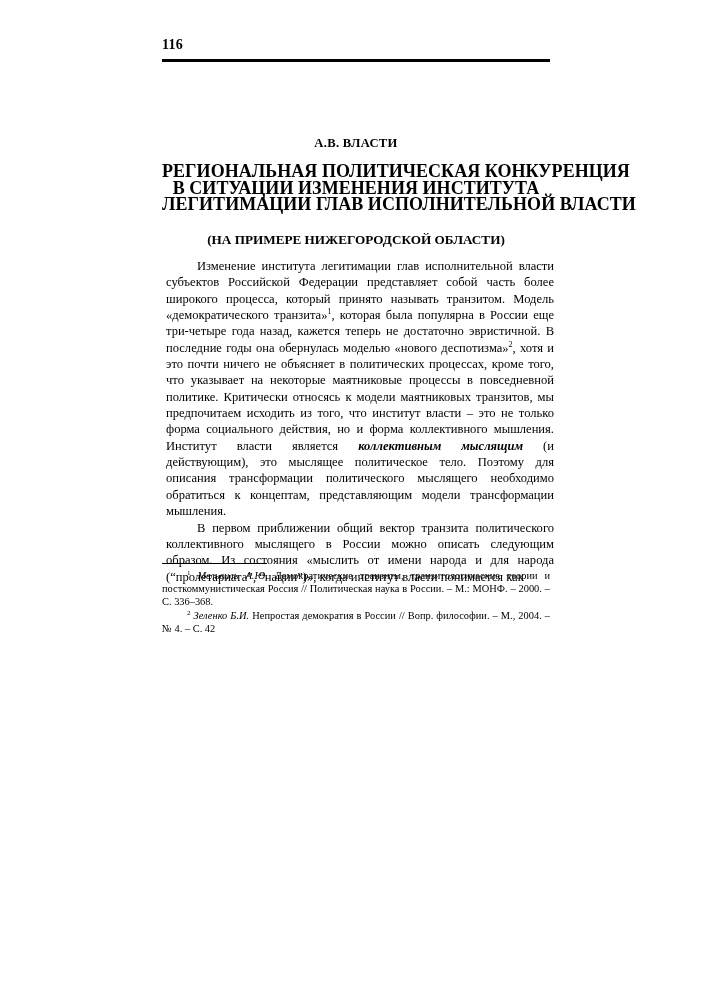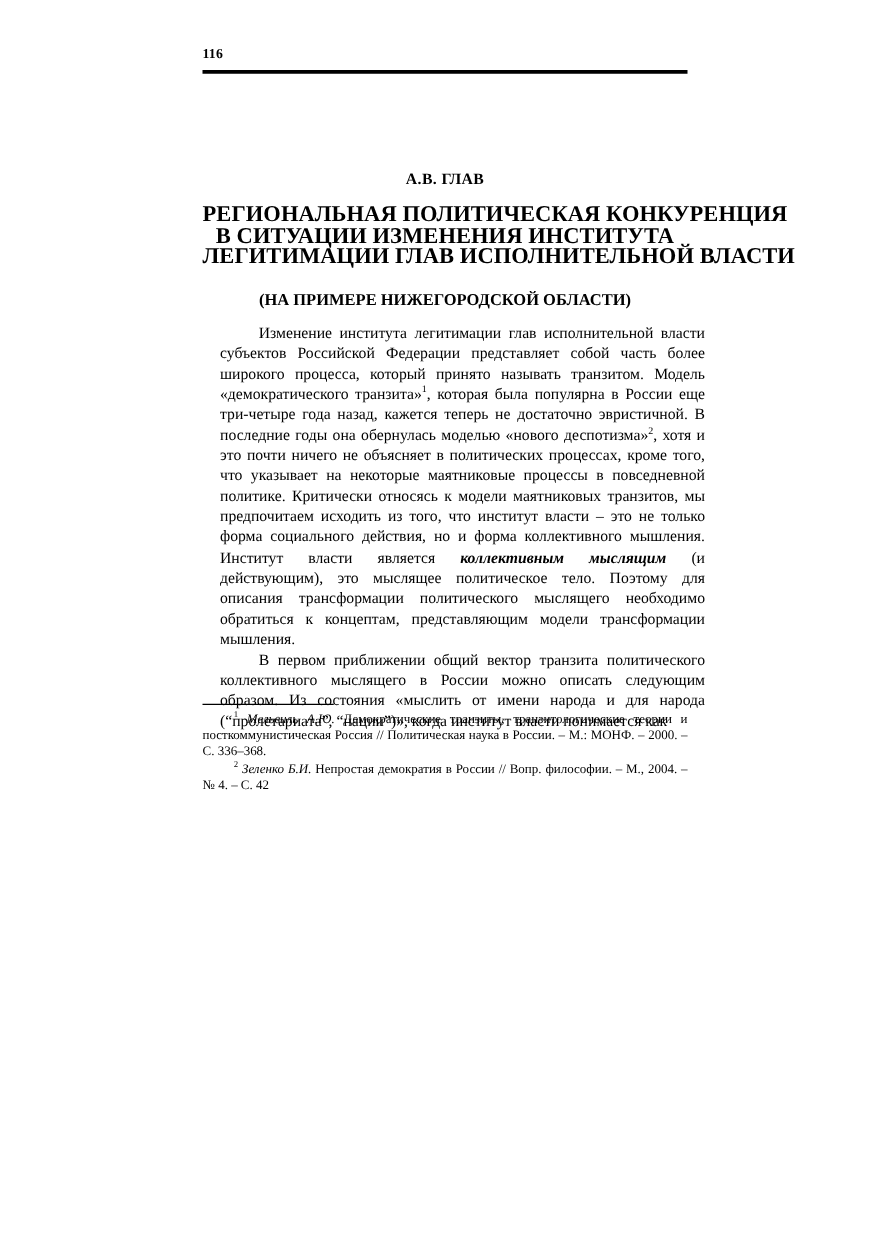--- a/index.html
+++ b/index.html
@@ -24,21 +24,21 @@
   }
 
   
   .header-zone {
     position: absolute;
     left: 0;
     top: 38px;
     width: 388px;
   }
   .folio {
-    font-size: 11px;
+    font-size: 14px;
     font-weight: bold;
     letter-spacing: 0.2px;
     line-height: 1;
   }
   .header-rule {
     margin-top: 7px;
     width: 388px;
     height: 3px;
     background: #000000;
   }
@@ -71,21 +71,21 @@
   .title-subline {
     margin-top: 19px;
     font-size: 13.2px;
     font-weight: bold;
     line-height: 16.6px;
   }
 
   
   .body-zone {
     position: absolute;
-    left: 14px;
+    left: 4px;
     top: 258px;
     width: 388px;
   }
   p.body-par {
     margin: 0;
     font-size: 12.55px;
     line-height: 16.35px;
     text-align: justify;
     text-indent: 31px;
     hyphens: manual;
@@ -131,21 +131,21 @@
 <body>
 
 <div class="page">
 
   <div class="header-zone">
     <div class="folio">116</div>
     <div class="header-rule"></div>
   </div>
 
   <div class="title-zone">
-    <div class="author">А.В. ГЛАВ</div>
+    <div class="author">А.В. ВЛАСТИ</div>
     <div class="article-title">
       <span class="tline">РЕГИОНАЛЬНАЯ ПОЛИТИЧЕСКАЯ КОНКУРЕНЦИЯ</span>
       <span class="tline">В СИТУАЦИИ ИЗМЕНЕНИЯ ИНСТИТУТА</span>
       <span class="tline">ЛЕГИТИМАЦИИ ГЛАВ ИСПОЛНИТЕЛЬНОЙ ВЛАСТИ</span>
     </div>
     <div class="title-subline">(НА ПРИМЕРЕ НИЖЕГОРОДСКОЙ ОБЛАСТИ)</div>
   </div>
 
   <div class="body-zone">
     <p class="body-par"><span>Изменение института легитимации глав исполнительной власти субъектов Российской Федерации представляет собой часть более широкого процесса, который принято называть транзитом. Модель «демократического транзита»</span><sup>1</sup><span>, которая была популярна в России еще три-четыре года назад, кажется теперь не достаточно эвристичной. В последние годы она обернулась моделью «нового деспотизма»</span><sup>2</sup><span>, хотя и это почти ничего не объясняет в политических процессах, кроме того, что указывает на некоторые маятниковые процессы в повседневной политике. Критически относясь к модели маятниковых транзитов, мы предпочитаем исходить из того, что институт власти – это не только форма социального действия, но и форма коллективного мышления. Институт власти является </span><span class="em-bi">коллективным мыслящим</span><span> (и действующим), это мыслящее политическое тело. Поэтому для описания трансформации политического мыслящего необходимо обратиться к концептам, представляющим модели трансформации мышления.</span></p>

